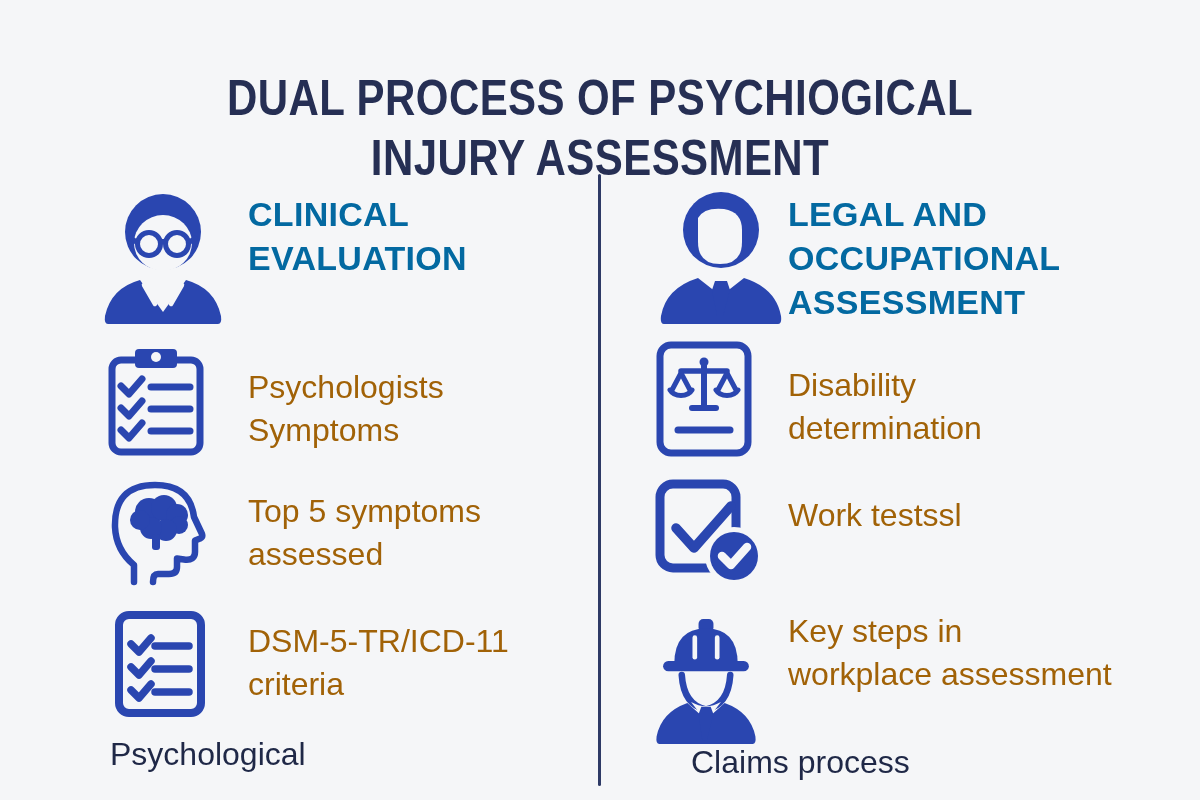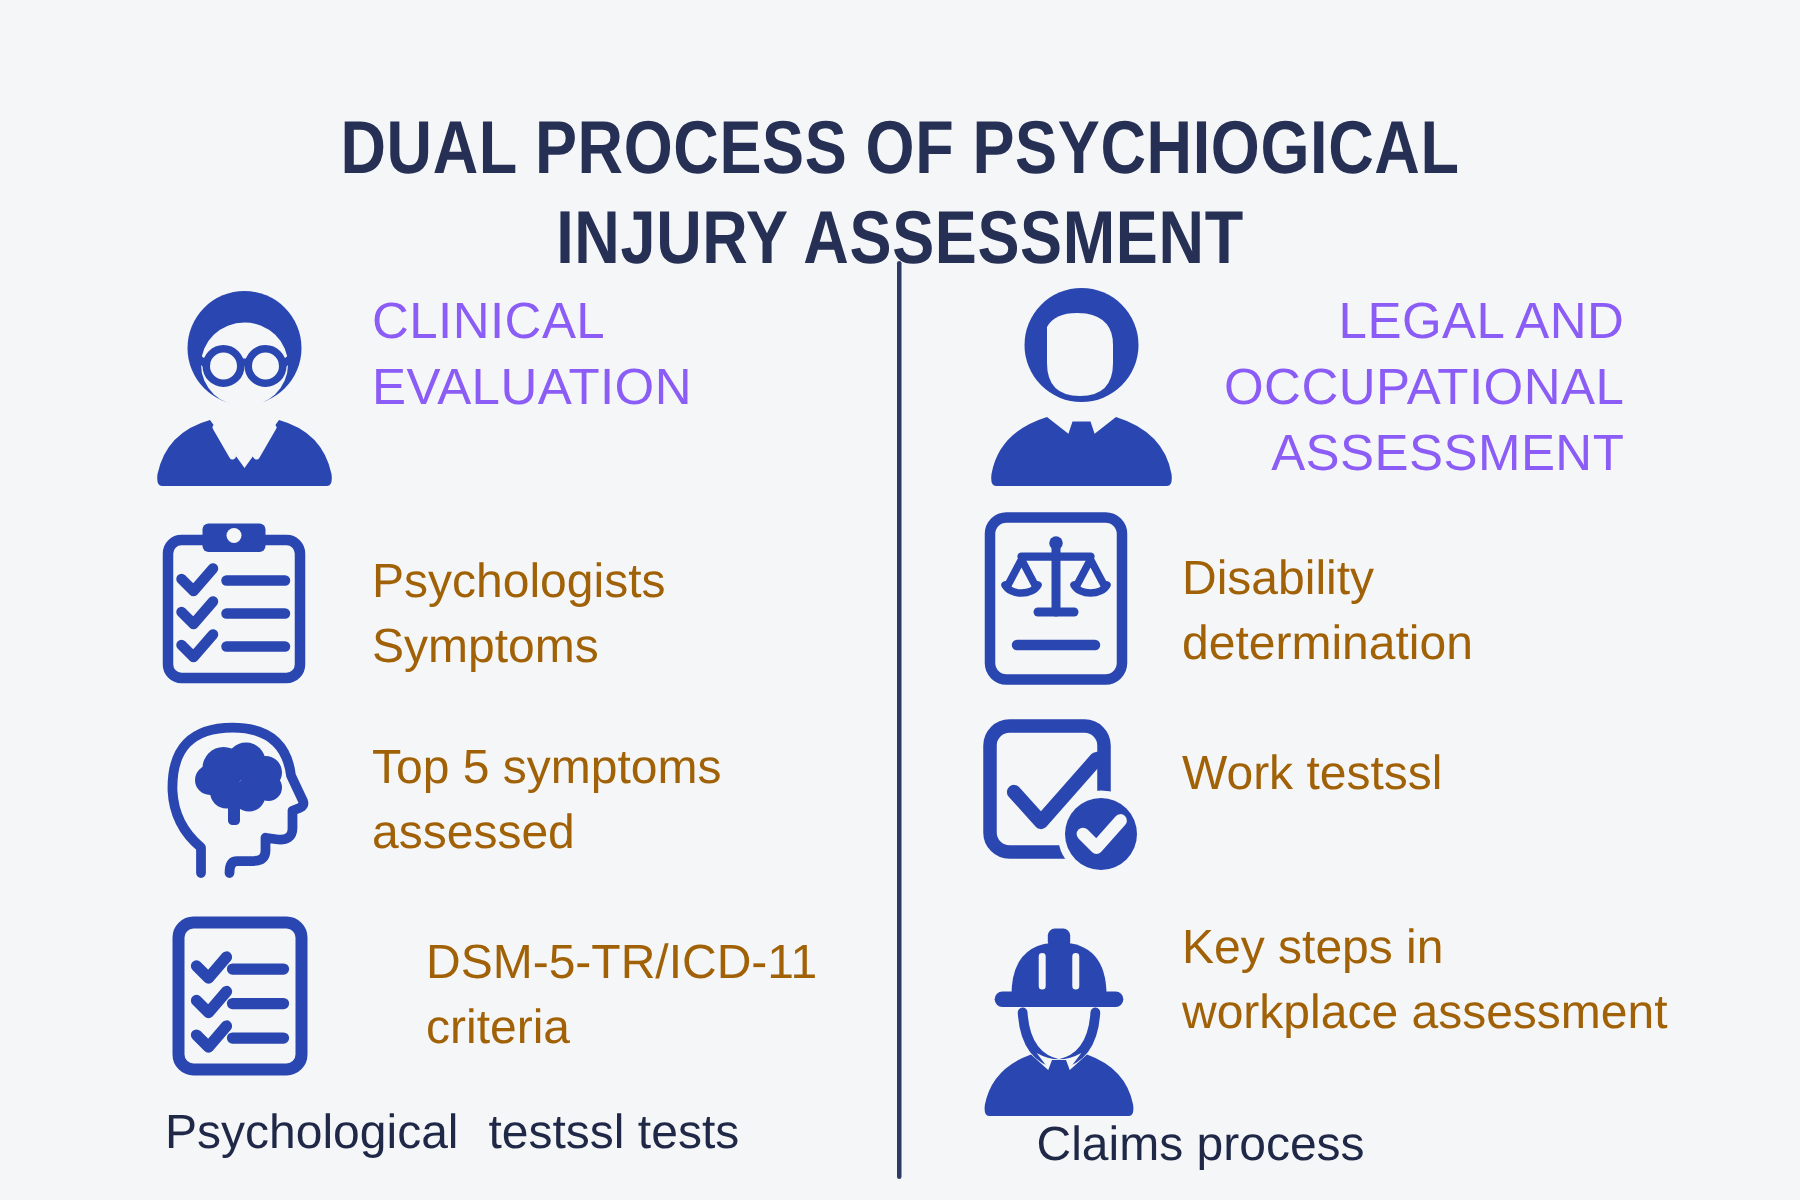--- a/index.html
+++ b/index.html
@@ -17,46 +17,46 @@
     font-size:50px;font-weight:bold;letter-spacing:.5px;
     line-height:1.2;color:#262f54;
     white-space:pre-line;
     transform:scaleX(.84);transform-origin:50% 0;
   }
   .divider{
     position:absolute;left:598px;top:174px;width:3px;height:612px;
     background:#2e3a66;border-radius:2px;
   }
   .col-header{
-    position:absolute;font-size:34px;font-weight:normal;
-    line-height:1.3;letter-spacing:.3px;color:#8b5cf6;
+    position:absolute;font-size:34px;font-weight:bold;
+    line-height:1.3;letter-spacing:.3px;color:#0369a1;
     white-space:pre-line;
   }
   .item-text{
     position:absolute;font-size:32px;line-height:1.35;
     color:#a16207;white-space:pre-line;
   }
   .footer-text{
     position:absolute;font-size:32px;color:#1f2847;display:flex;gap:20px;
   }
   .icon{position:absolute;}
   .icon svg{display:block;width:100%;height:100%;}
   
   #l-hicon{left:88px;top:180px;width:150px;height:144px;}
   #l-htext{left:248px;top:192px;}
   #l-i1{left:104px;top:342px;width:104px;height:116px;}
   #l-t1{left:248px;top:366px;}
   #l-i2{left:100px;top:470px;width:114px;height:118px;}
   #l-t2{left:248px;top:490px;}
   #l-i3{left:110px;top:608px;width:100px;height:112px;}
-  #l-t3{left:248px;top:620px;margin-left:36px;}
+  #l-t3{left:248px;top:620px;}
   #l-footer{left:110px;top:736px;}
   
   #r-hicon{left:646px;top:180px;width:150px;height:144px;}
-  #r-htext{left:816px;top:192px;text-align:right;}
+  #r-htext{left:788px;top:192px;}
   #r-i1{left:652px;top:340px;width:104px;height:118px;}
   #r-t1{left:788px;top:364px;}
   #r-i2{left:652px;top:476px;width:108px;height:114px;}
   #r-t2{left:788px;top:494px;}
   #r-i3{left:650px;top:606px;width:112px;height:138px;}
   #r-t3{left:788px;top:610px;}
   #r-footer{left:655px;top:744px;margin-left:36px;}
 </style>
 </head>
 <body>
@@ -136,21 +136,20 @@
         <line x1="45" y1="61" x2="79" y2="61"></line>
         <line x1="45" y1="84" x2="79" y2="84"></line>
       </g>
     </svg>
   </div>
   <div class="item-text" id="l-t3">DSM-5-TR/ICD-11
 criteria</div>
 
   <div class="footer-text" id="l-footer">
     <span>Psychological</span>
-    <span>testssl tests</span>
   </div>
 
   <div class="icon" id="r-hicon">
     <svg viewBox="0 0 150 144" xmlns="http://www.w3.org/2000/svg">
       <circle cx="75" cy="50" r="38" fill="#2a46b0"></circle>
       <path d="M52,38 Q58,27 78,29 Q96,32 96,50 L96,62 Q96,84 74,84 Q52,84 52,62 Z" fill="#f5f6f8"></path>
       <path d="M18,144 Q14,144 15,136 Q20,108 52,98 L75,116 L98,98 Q130,108 135,136 Q136,144 132,144 Z" fill="#2a46b0"></path>
       <path d="M58,97 L75,118 L92,97 Q75,106 58,97 Z" fill="#f5f6f8"></path>
       <path d="M69,101 L81,101 L84,110 L77,136 L71,136 L66,110 Z" fill="#2a46b0"></path>
     </svg>

